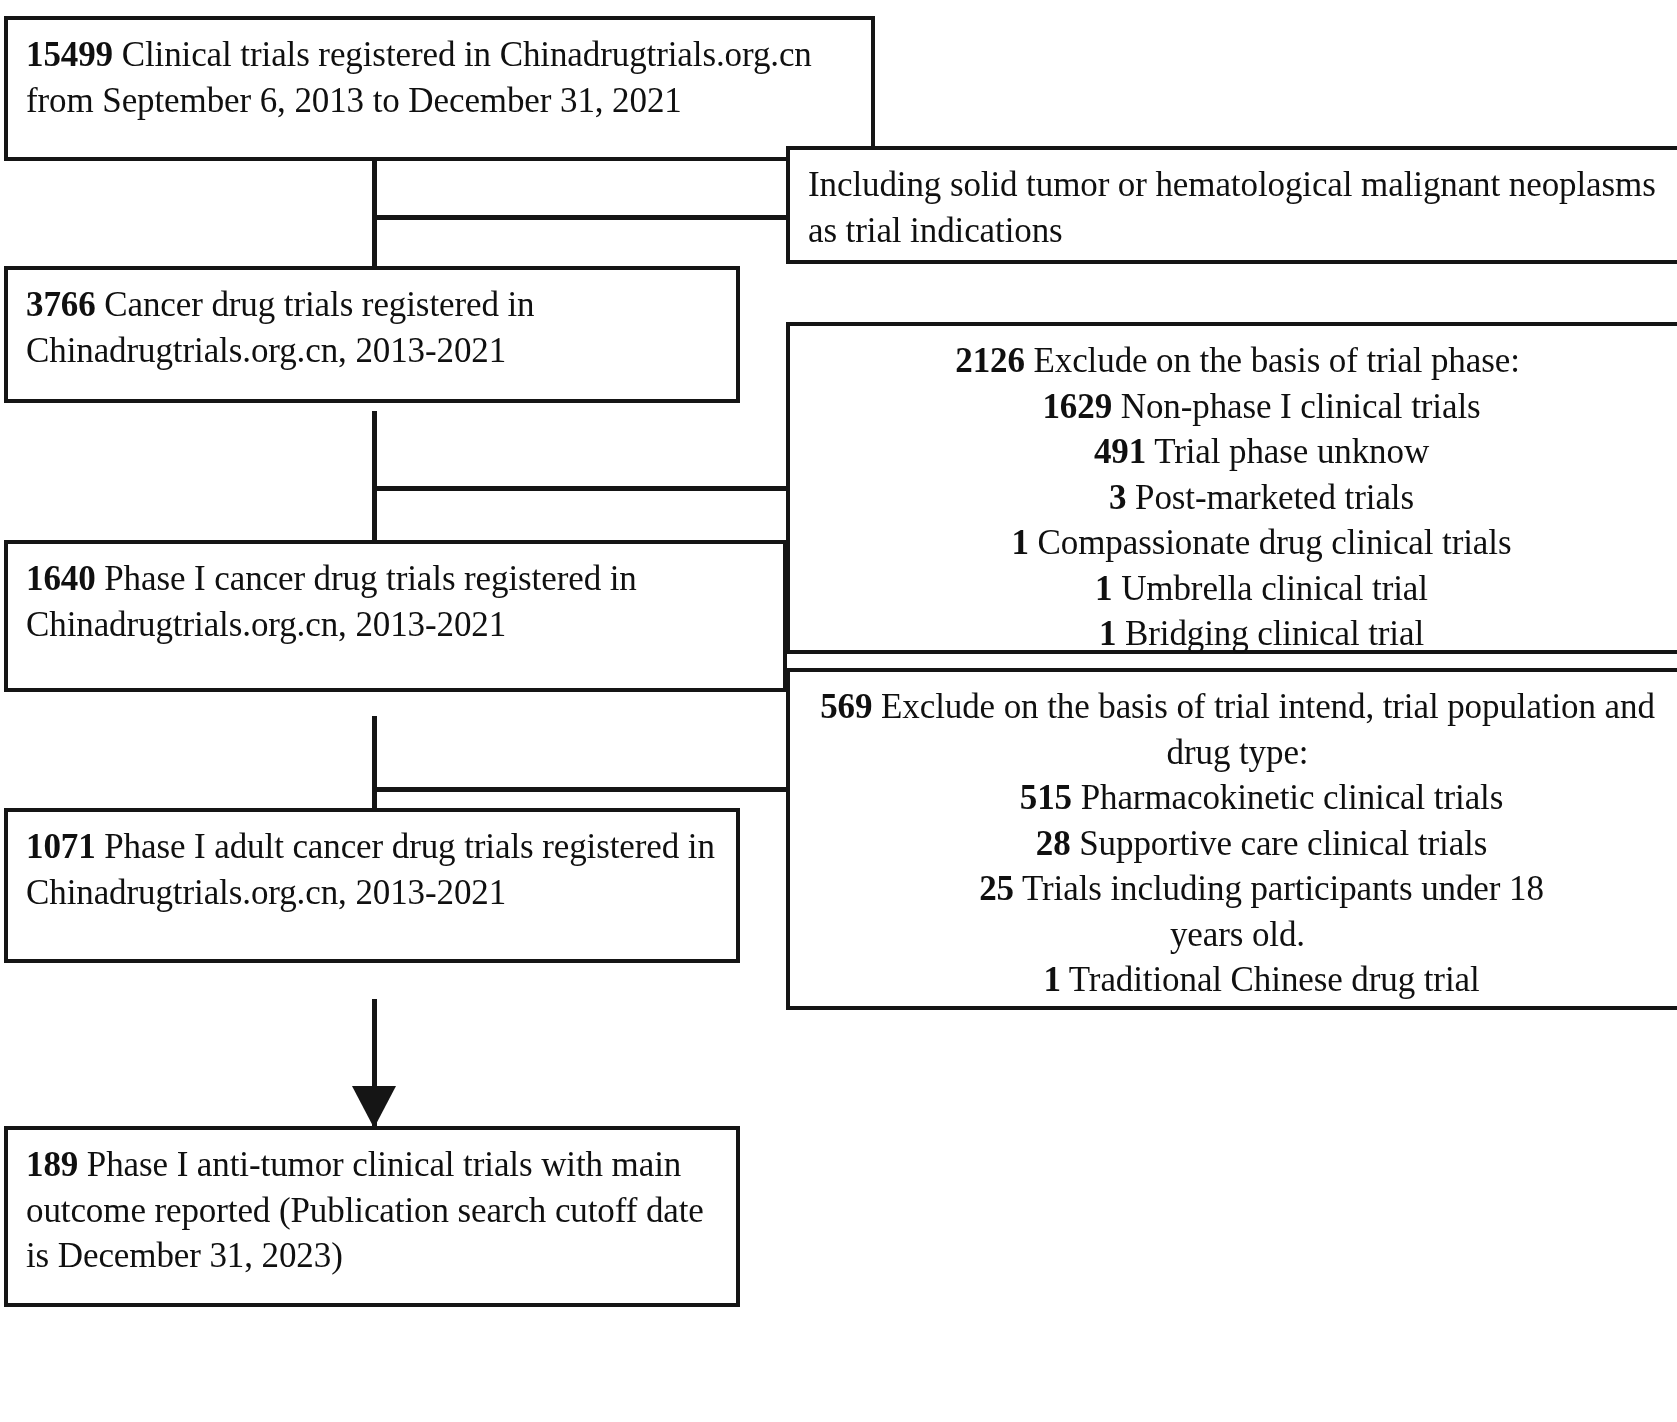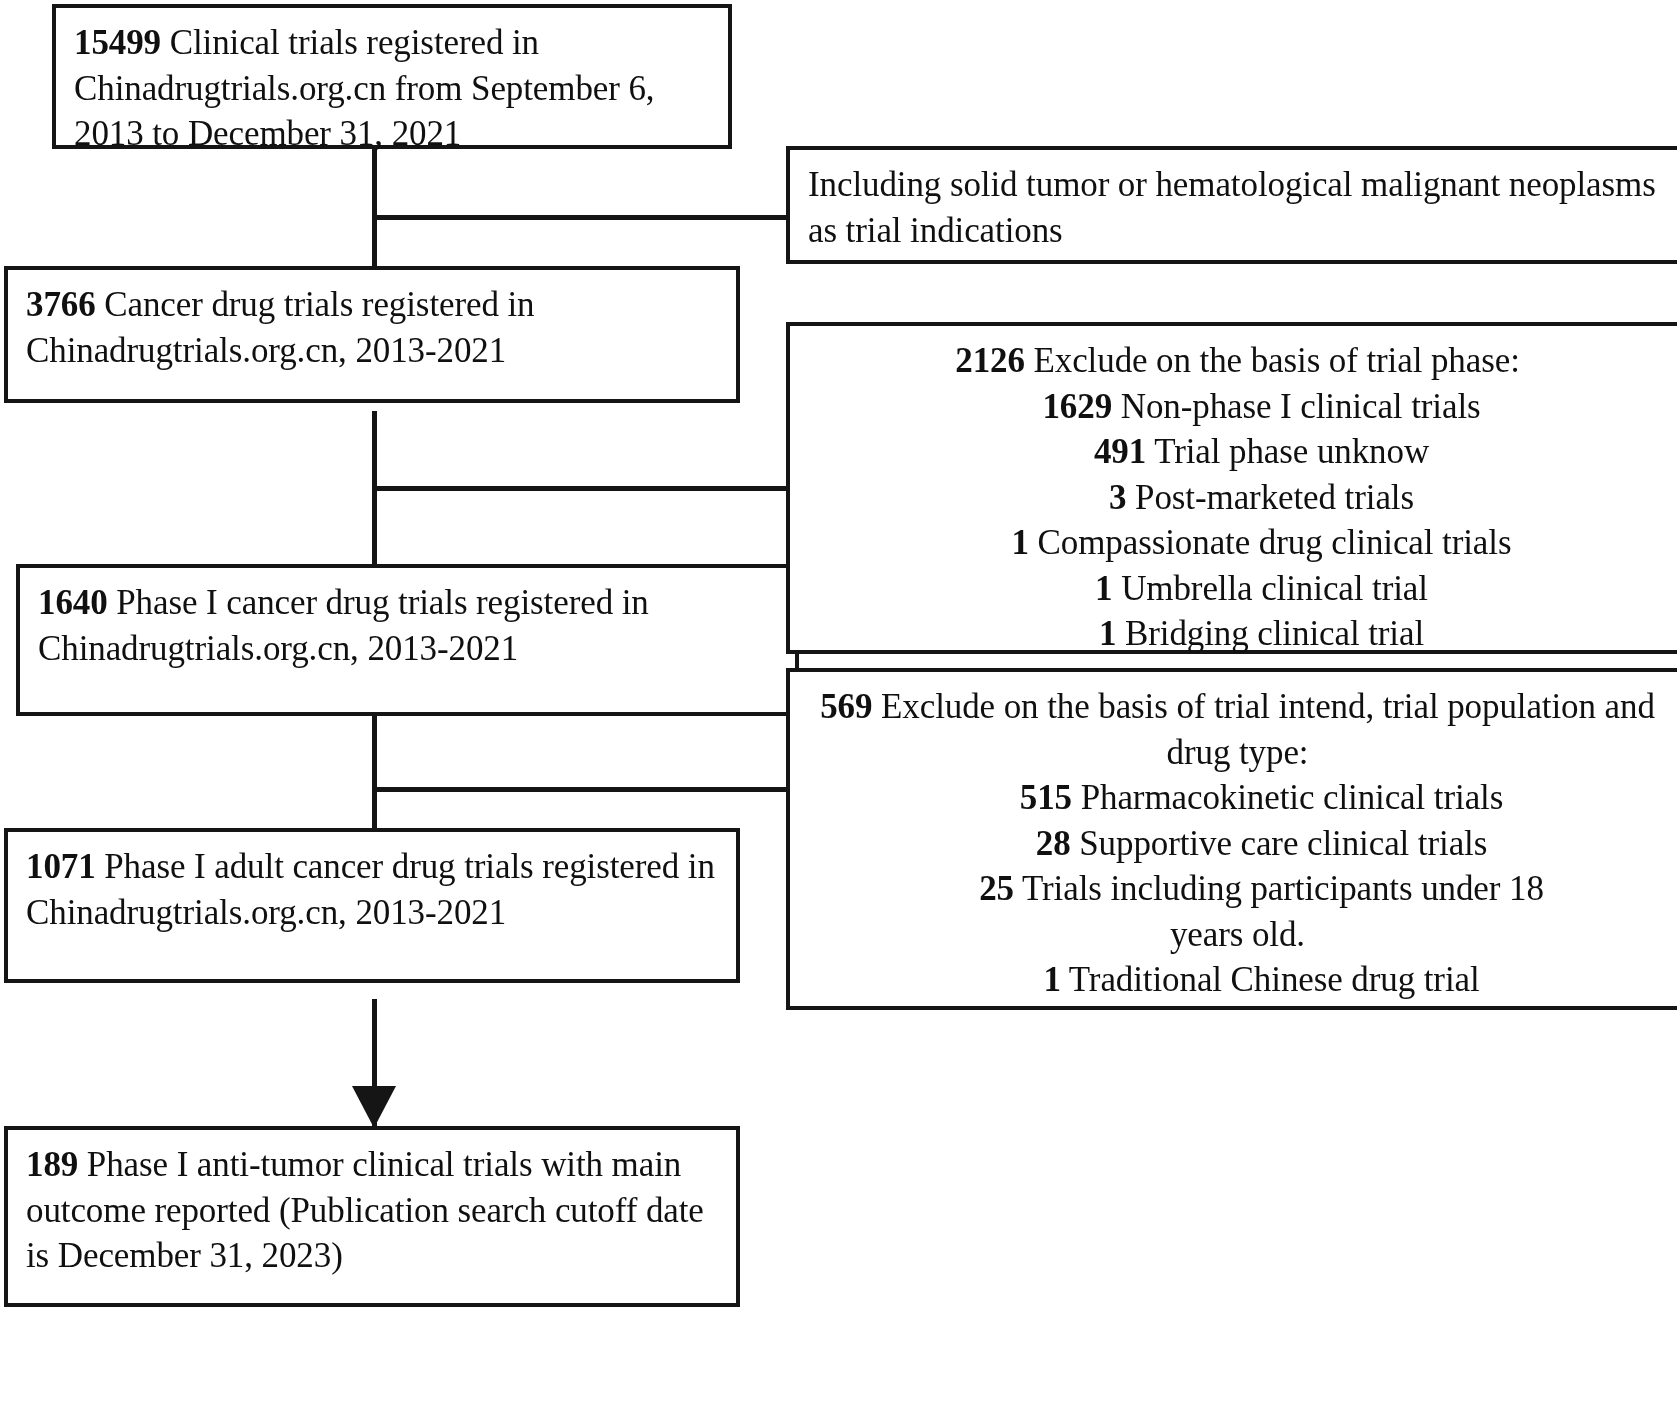--- a/index.html
+++ b/index.html
@@ -29,24 +29,24 @@
     right: 10px;
     top: 12px;
     font-size: 35px;
     line-height: 1.30;
     letter-spacing: -0.1px;
     white-space: pre-wrap;
   }
   .box-text b { font-weight: 700; }
 
   
-  #box-total      { left: 4px;  top: 4px;    width: 680px;  height: 145px; margin-left: 48px; }
+  #box-total      { left: 4px;  top: 16px;    width: 871px;  height: 145px; }
   #box-cancer     { left: 4px;  top: 266px;  width: 736px;  height: 137px; }
-  #box-phase1     { left: 4px;  top: 564px;  width: 783px;  height: 152px; margin-left: 12px; }
-  #box-adult      { left: 4px;  top: 828px;  width: 736px;  height: 155px; }
+  #box-phase1     { left: 4px;  top: 540px;  width: 783px;  height: 152px; }
+  #box-adult      { left: 4px;  top: 808px;  width: 736px;  height: 155px; }
   #box-final      { left: 4px;  top: 1126px; width: 736px;  height: 181px; }
 
   
   #box-incl       { left: 786px; top: 146px; width: 895px; height: 118px; }
   #box-excl-phase { left: 786px; top: 322px; width: 895px; height: 332px; }
   #box-excl-type  { left: 786px; top: 668px; width: 895px; height: 342px; }
 
   
   .vline {
     position: absolute;

